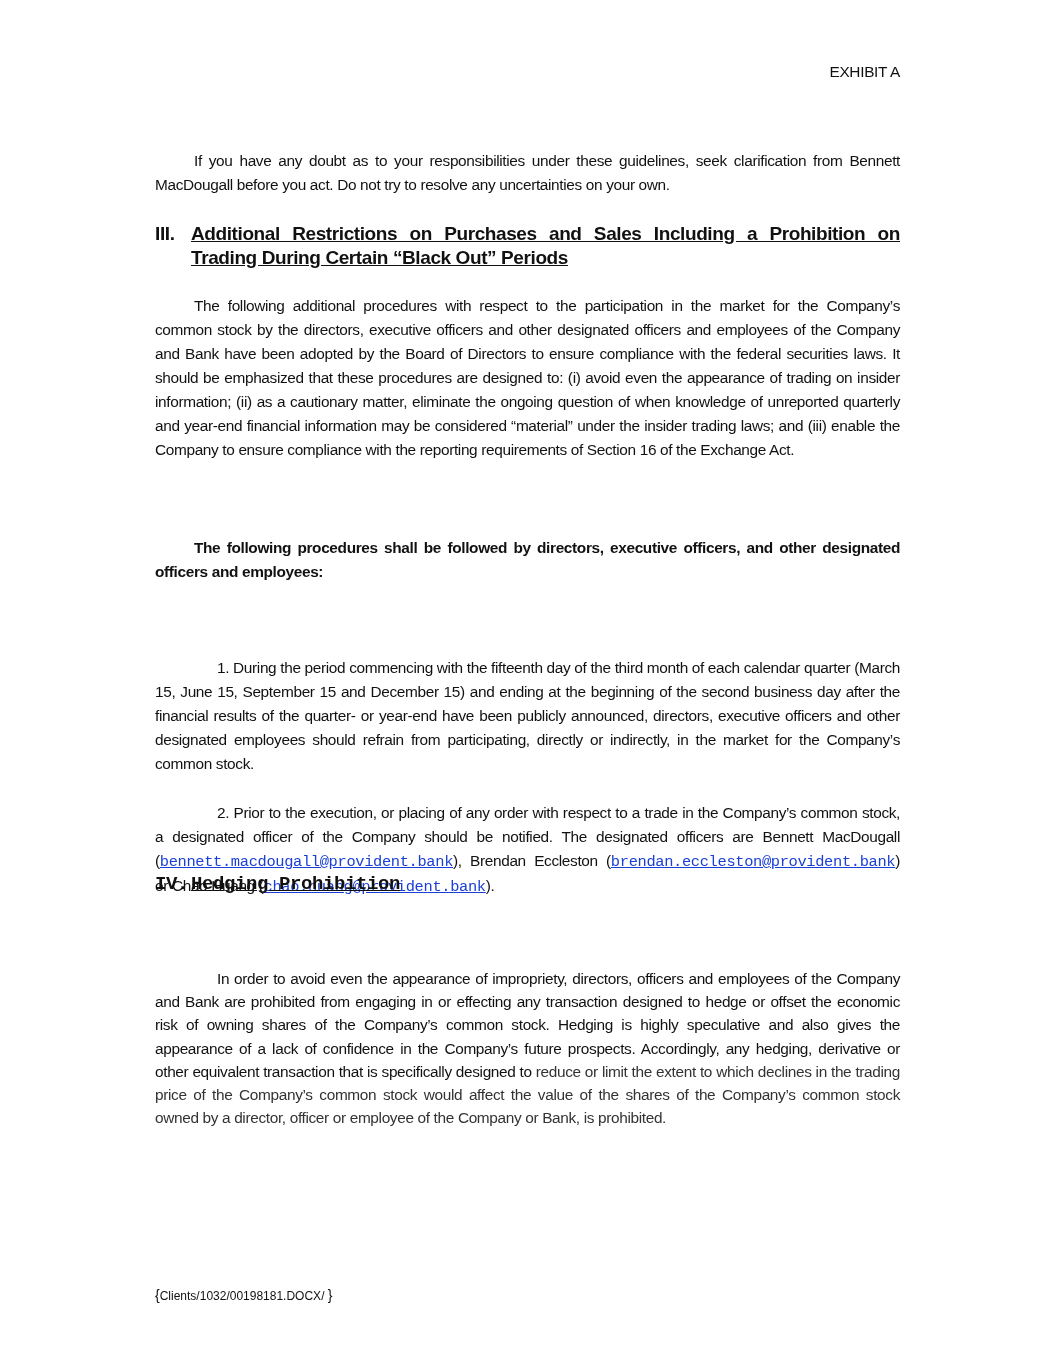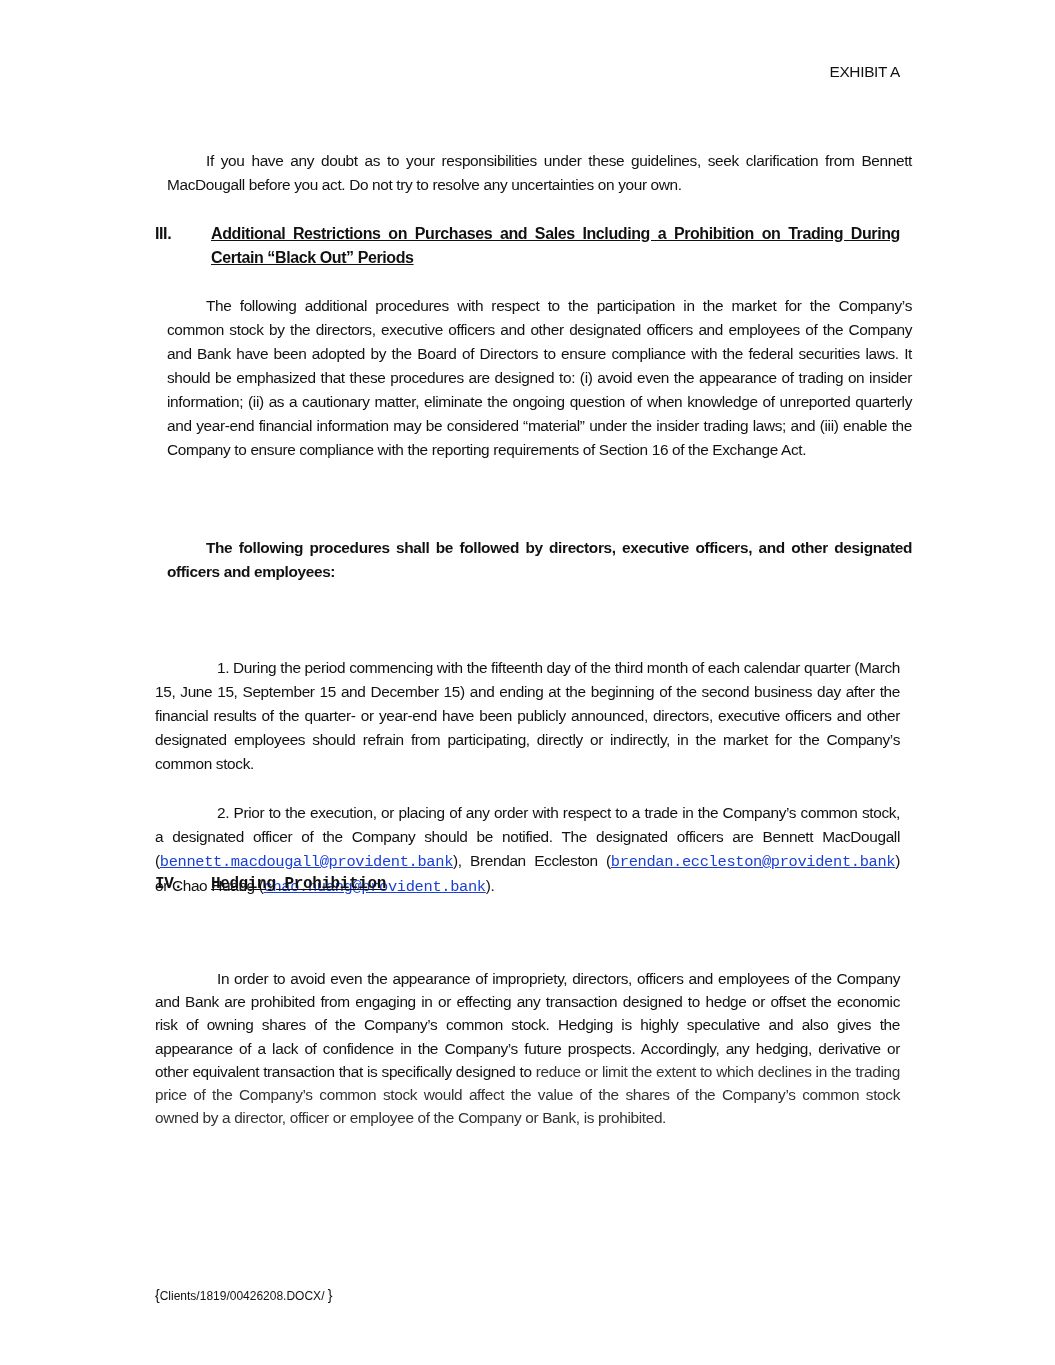--- a/index.html
+++ b/index.html
@@ -16,31 +16,31 @@
       line-height: 24px;
       text-align: justify;
       text-align-last: left;
     }
     .header-right {
       position: absolute; top: 63px; right: 155px;
       font-family: "Liberation Sans", sans-serif;
       font-size: 15.4px; letter-spacing: -0.3px;
     }
     .block { position: absolute; left: 155px; width: 745px; margin: 0; }
-    .indent1 { text-indent: 39px; margin-left: 12px; }
+    .indent1 { text-indent: 39px; }
     .indent2 { text-indent: 62px; margin-top: 48px; }
     .heading {
       position: absolute; left: 155px; width: 745px;
       font-family: "Liberation Sans", sans-serif;
-      font-size: 16px; letter-spacing: -0.4px; line-height: 24px;
+      font-size: 19px; letter-spacing: -0.4px; line-height: 24px;
       font-weight: bold;
     }
     .heading .num { position: absolute; left: 0; top: 0; }
     .heading .title {
-      display: block; margin-left: 56px; text-decoration: underline;
+      display: block; margin-left: 36px; text-decoration: underline;
       text-align: justify; text-align-last: left;
     }
     .heading.h4 .title { }
     a.email { color: #1a3fd6; text-decoration: underline; font-family: Liberation Mono, monospace; }
     .gray { color: #333; }
     .footer {
       position: absolute; left: 155px; top: 1287px;
       font-family: "Liberation Sans", sans-serif;
       font-size: 12px; color: #111;
     }
@@ -69,16 +69,16 @@
   <p class="block body-text indent2" style="top:753px;"><span>2.  Prior to the execution, or placing of any order with respect to a trade in the Company’s common stock, a designated officer of the Company should be notified. The designated officers are Bennett MacDougall (</span><a class="email" href="#">bennett.macdougall@provident.bank</a><span>), Brendan Eccleston (</span><a class="email" href="#">brendan.eccleston@provident.bank</a><span style="white-space:pre-wrap;">)  or Chao Huang (</span><a class="email" href="#">chao.huang@provident.bank</a><span>).</span></p>
 
   <div class="heading h4" style="top:872px;font-family:Liberation Mono, monospace;">
     <span class="num">IV.</span>
     <span class="title">Hedging Prohibition</span>
   </div>
 
   <p class="block body-text indent2" style="top:919px; line-height:23.2px;"><span>In order to avoid even the appearance of impropriety, directors, officers and employees of the Company and Bank are prohibited from engaging in or effecting any transaction designed to hedge or offset the economic risk of owning shares of the Company’s common stock.  Hedging is highly speculative and also gives the appearance of a lack of confidence in the Company’s future prospects.  Accordingly, any hedging, derivative or other equivalent transaction that is specifically designed to </span><span class="gray">reduce or limit the extent to which declines in the trading price of the Company’s common stock would affect the value of the shares of the Company’s common stock owned by a director, officer or employee of the Company or Bank, is prohibited.</span></p>
 
   <div class="footer">
-    <span class="brace">{</span><span>Clients/1819/00426208.DOCX/ </span><span class="brace">}</span>
+    <span class="brace">{</span><span>Clients/1032/00198181.DOCX/ </span><span class="brace">}</span>
   </div>
 
 </div>
 
 </body></html>

